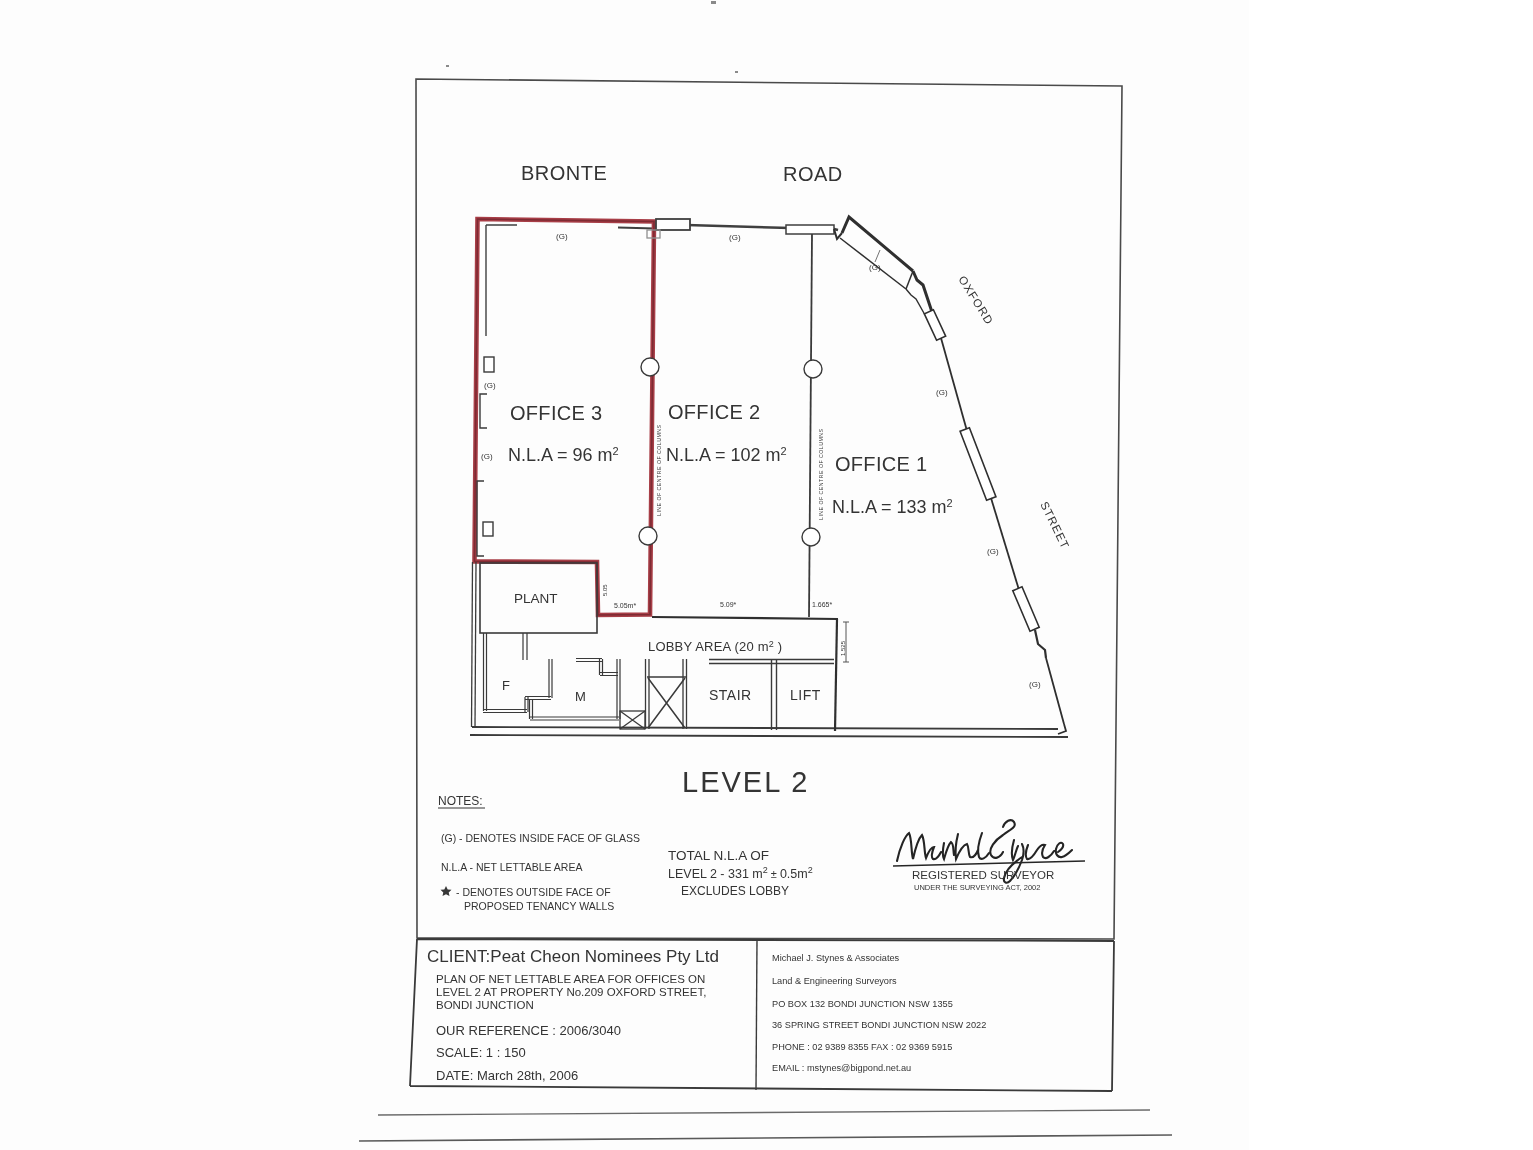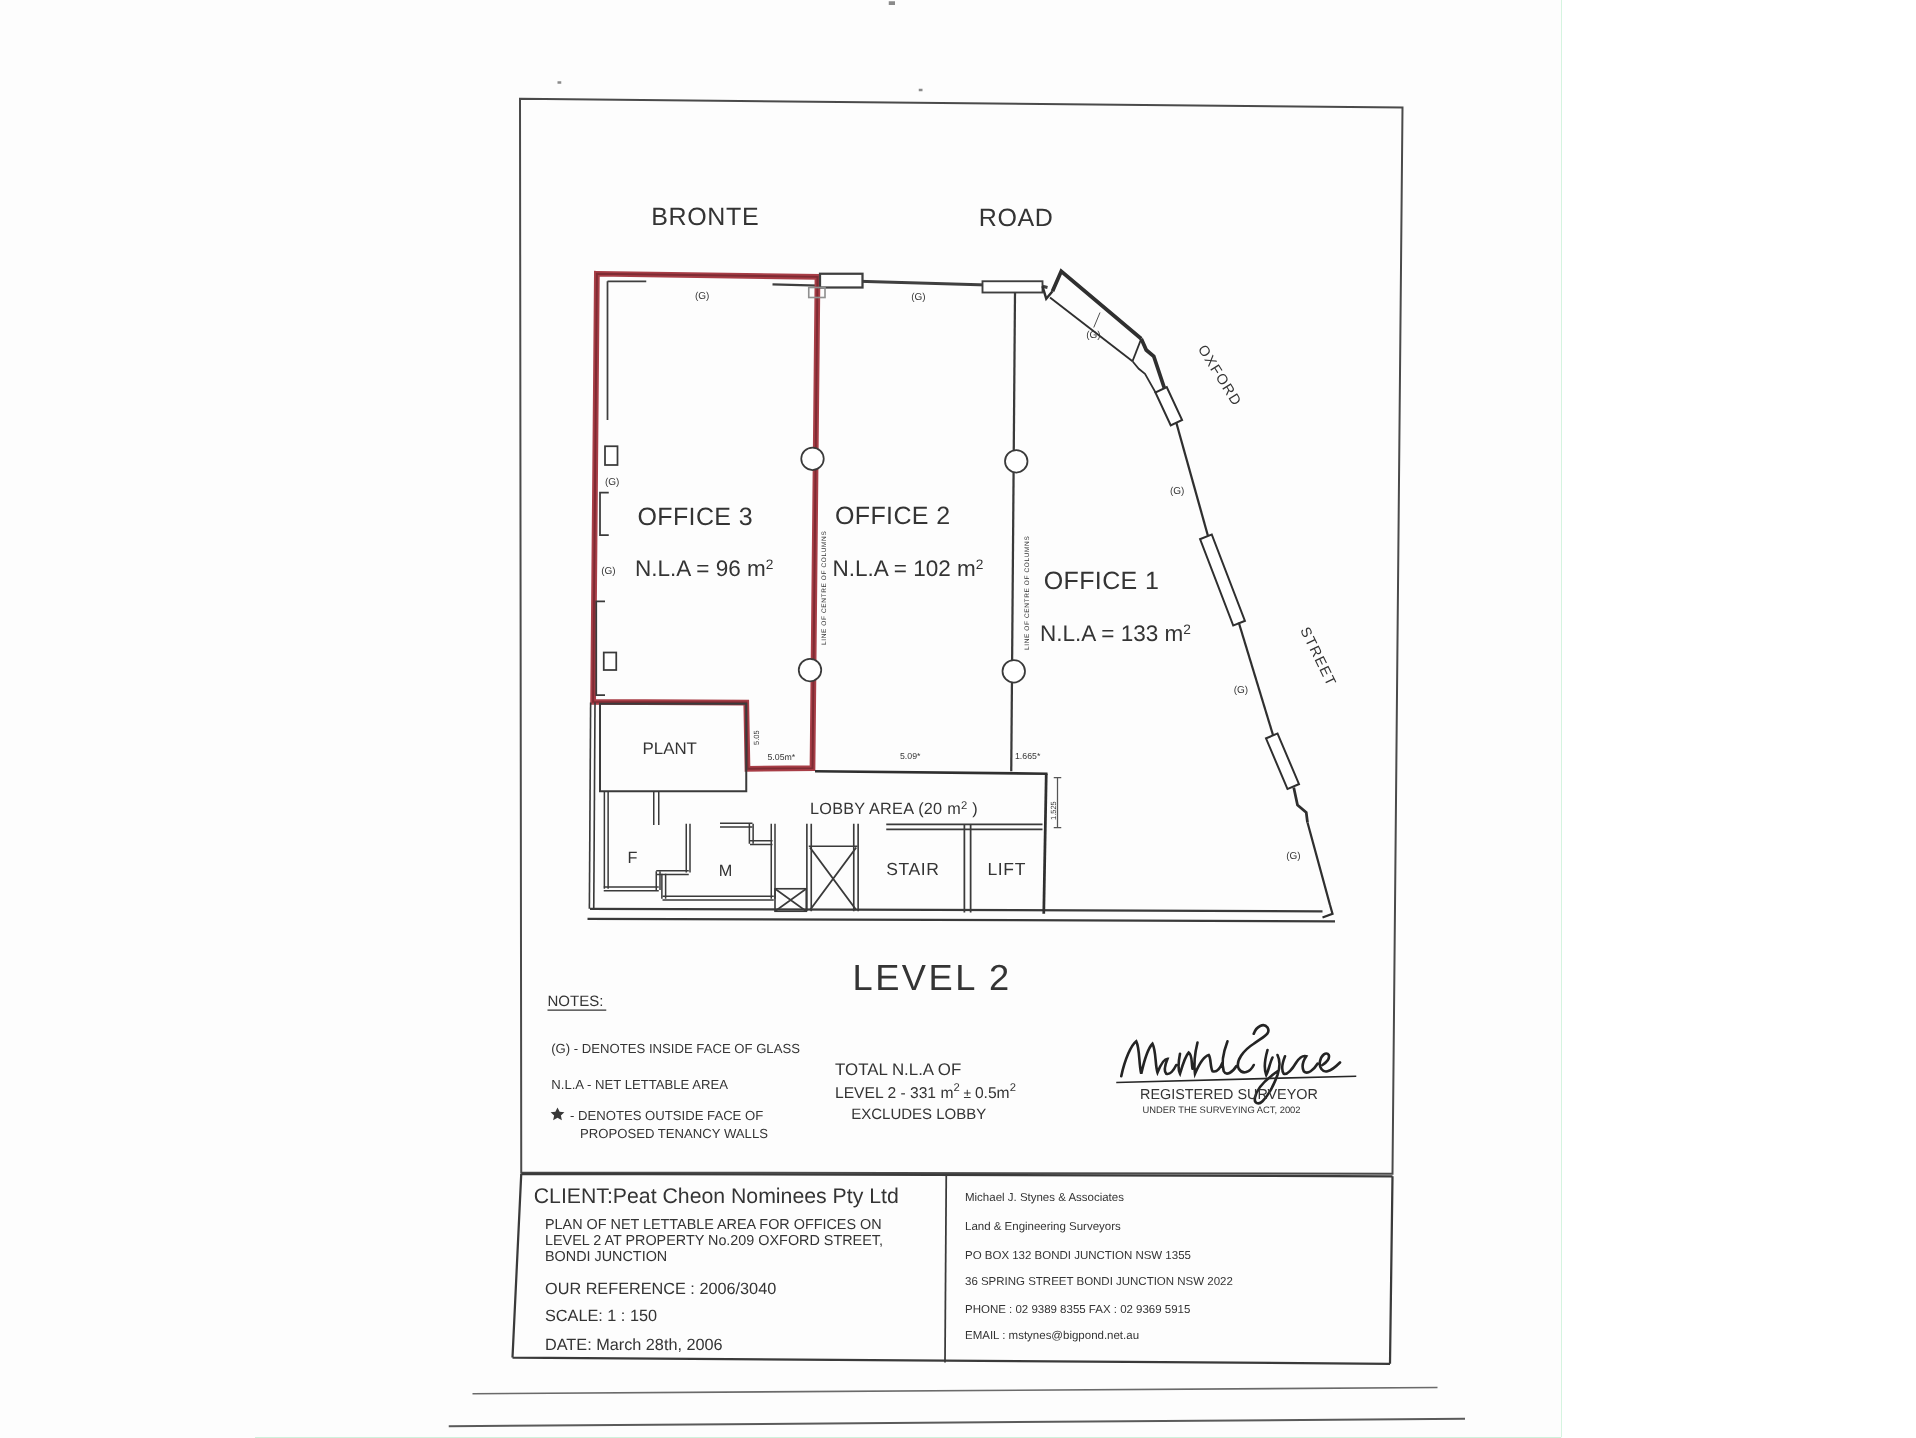--- a/index.html
+++ b/index.html
@@ -1,16 +1,16 @@
 <!DOCTYPE html>
 <html><head>
 <meta charset="utf-8">
 <style>
   html,body{margin:0;padding:0;background:#ffffff;}
-  .page{position:relative;width:1249px;height:1150px;background:#22c55e;overflow:hidden;
+  .page{position:relative;width:1249px;height:1150px;background:#86efac;overflow:hidden;
         font-family:"Liberation Sans", sans-serif;}
   svg text{font-family:"Liberation Sans", sans-serif;fill:#343434;}
 </style>
 </head>
 <body>
 <div class="page">
 <svg width="1533" height="1150" viewBox="0 0 1533 1150" xmlns="http://www.w3.org/2000/svg">
 
 <rect x="0" y="0" width="1533" height="1150" fill="#fdfdfd"></rect>
 

